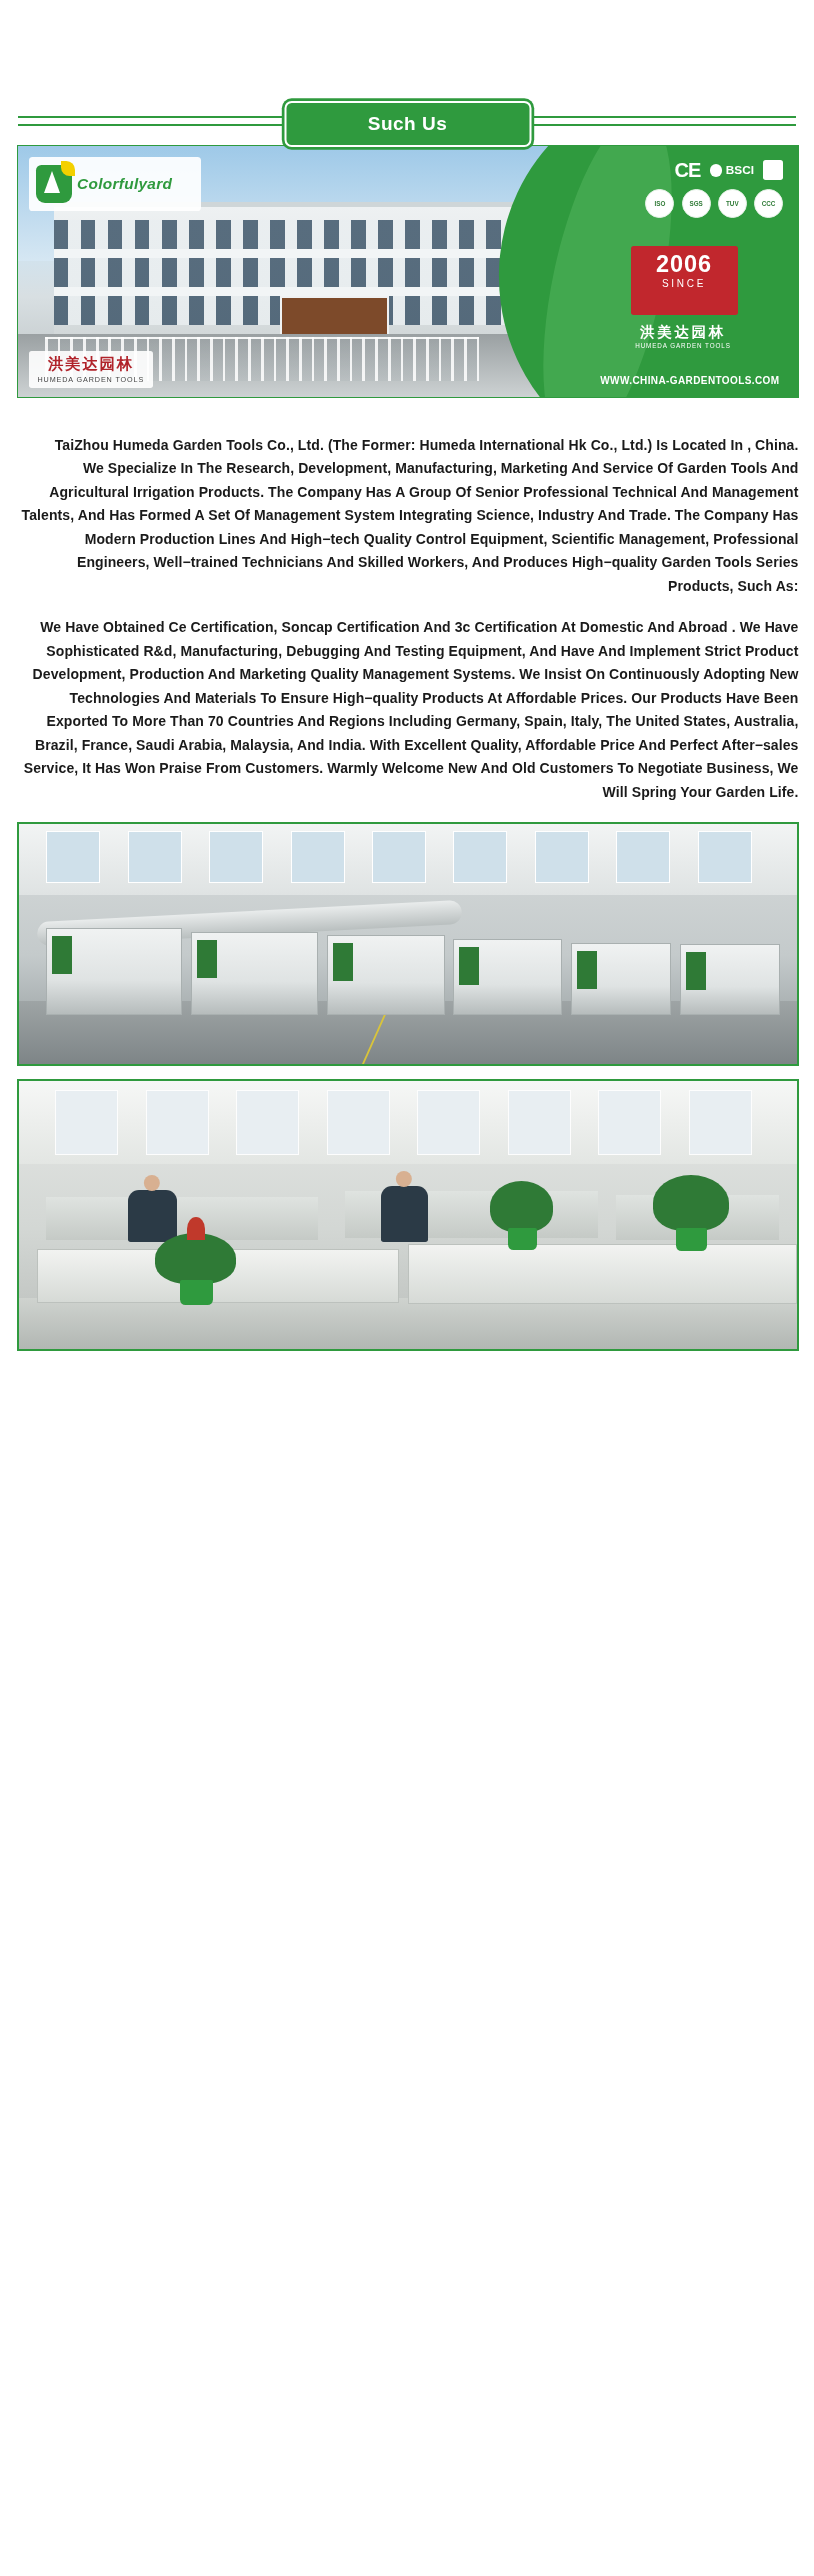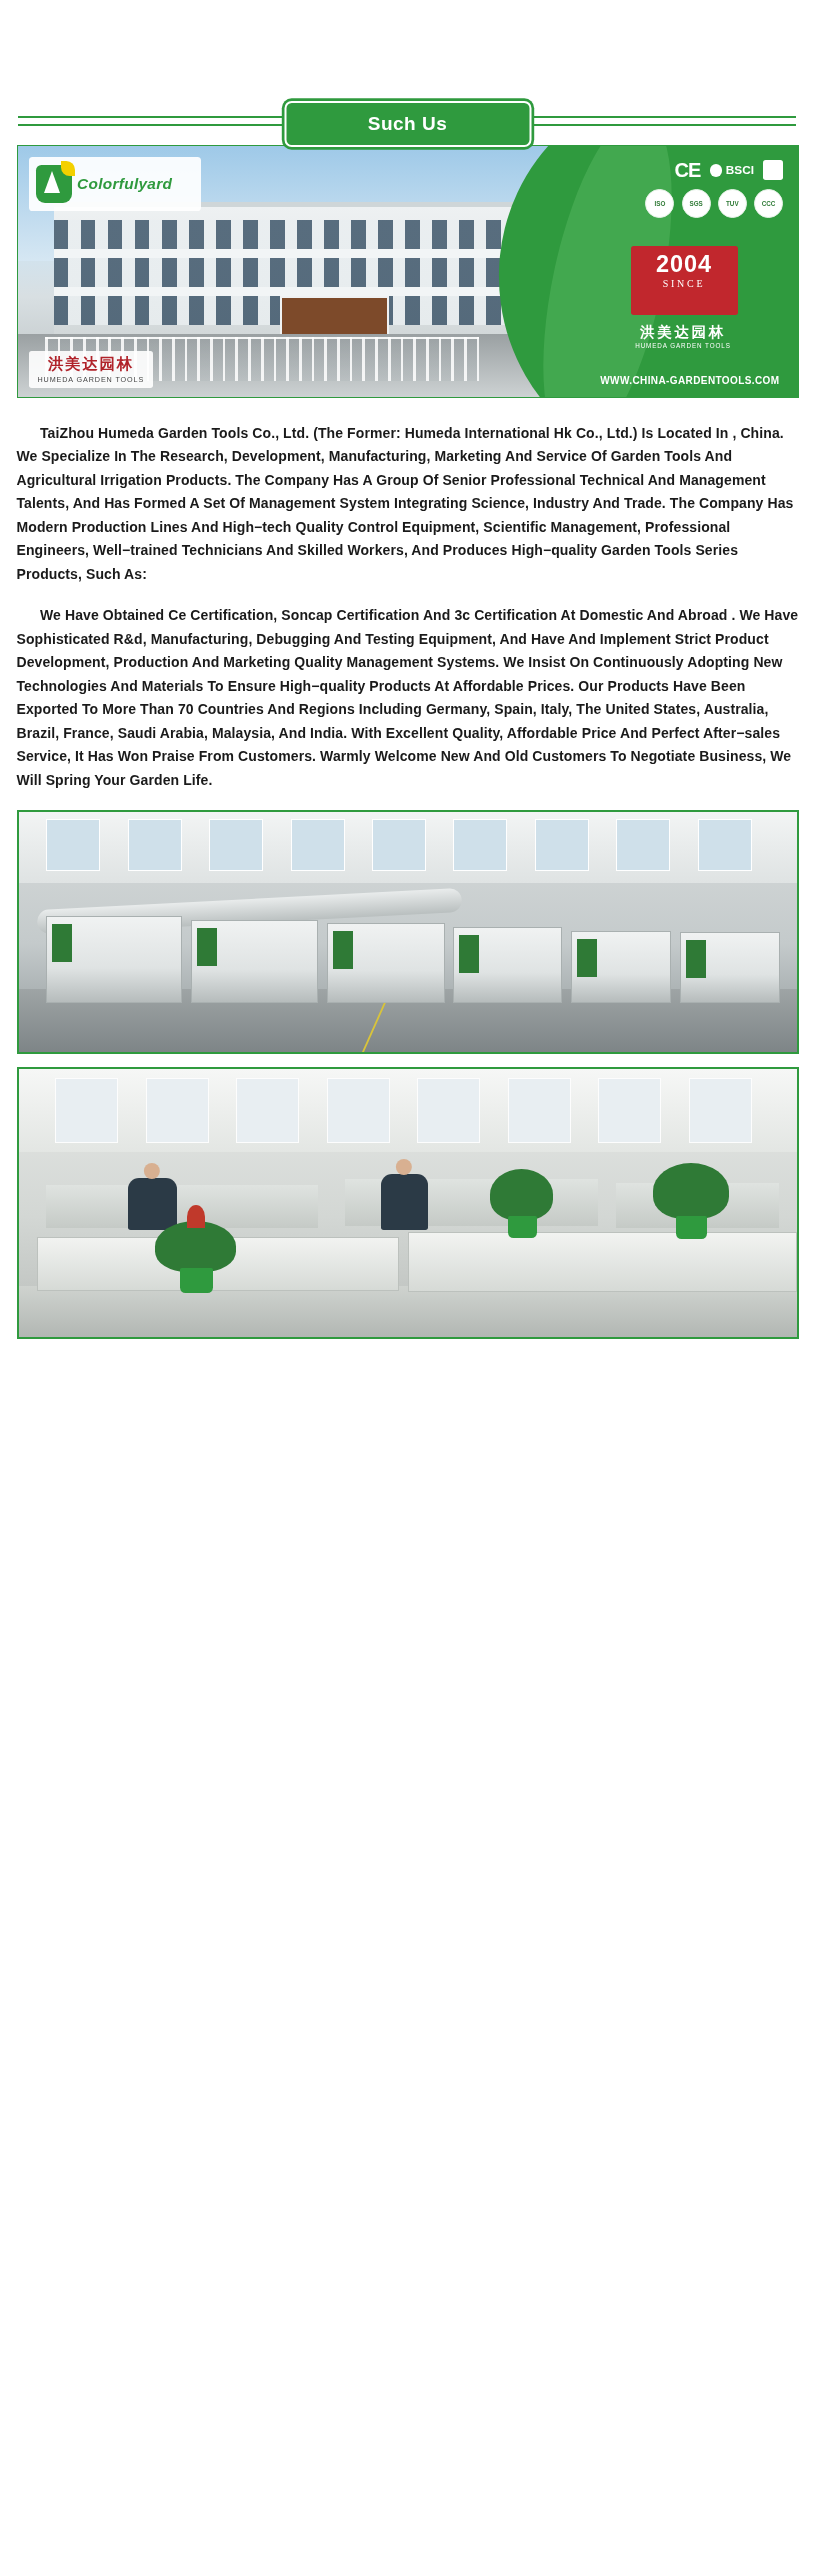--- a/index.html
+++ b/index.html
@@ -259,21 +259,21 @@
     right: 60px; top: 100px;
     width: 107px; height: 69px;
     background: #c1272d;
     color: #fff;
     text-align: center;
     border-radius: 2.7px;
     padding-top: 5.4px;
     box-sizing: border-box;
   }
   .hero .year .y { font-size: 23.5px; font-weight: bold; letter-spacing: 0.9px; }
-  .hero .year .s { font-size: 10px; letter-spacing: 2.7px; font-family: Liberation Serif, serif; }
+  .hero .year .s { font-size: 10px; letter-spacing: 2.7px; }
   .hero .year-cn {
     position: absolute;
     right: 51px; top: 177px;
     width: 127px;
     text-align: center;
     color: #ffffff;
   }
   .hero .year-cn .cn { font-size: 14.5px; font-weight: bold; letter-spacing: 2.7px; }
   .hero .year-cn .en { font-size: 6.3px; letter-spacing: 0.9px; }
   .hero .url {
@@ -286,27 +286,28 @@
   }
 
   
   .body-text {
     width: 782px;
     margin: 0 auto;
     padding-top: 23.5px;
     box-sizing: border-box;
   }
   .body-text p {
-    margin: 0 0 18px 0;
+    margin: 12px 0 18px 0;
     font-size: 14px;
     line-height: 23.5px;
     color: #1a1a1a;
     font-weight: bold;
     text-indent: 23.5px;
     letter-spacing: 0.1px;
+    text-align: right;
   }
 
   
   .photo {
     width: 782px;
     margin: 0 auto 12.7px auto;
     border: 2.7px solid #2f9a3e;
     box-sizing: border-box;
     position: relative;
     overflow: hidden;
@@ -453,21 +454,21 @@
     </div>
 
     <div class="cert-badges">
       <span class="badge">ISO</span>
       <span class="badge">SGS</span>
       <span class="badge">TUV</span>
       <span class="badge">CCC</span>
     </div>
 
     <div class="year">
-      <div class="y">2004</div>
+      <div class="y">2006</div>
       <div class="s">SINCE</div>
     </div>
 
     <div class="year-cn">
       <div class="cn">洪美达园林</div>
       <div class="en">HUMEDA GARDEN TOOLS</div>
     </div>
 
     <div class="url">WWW.CHINA-GARDENTOOLS.COM</div>
   </div>

